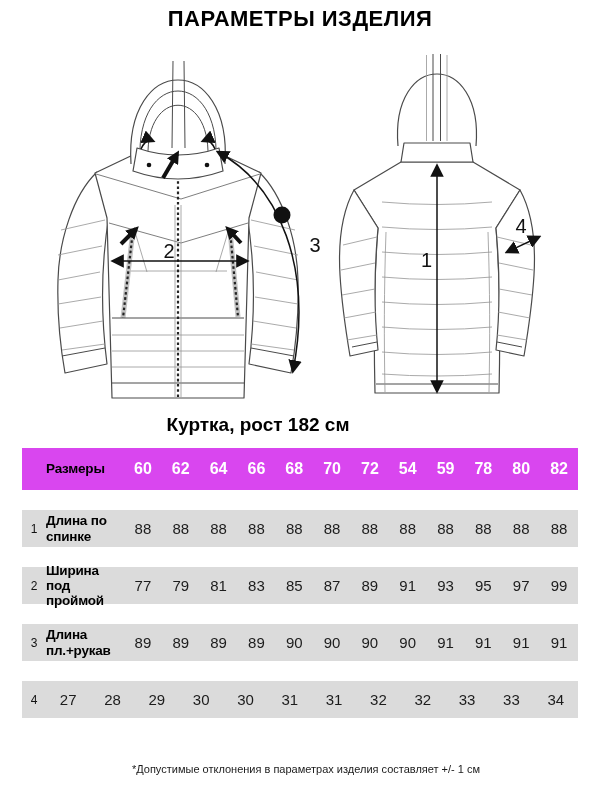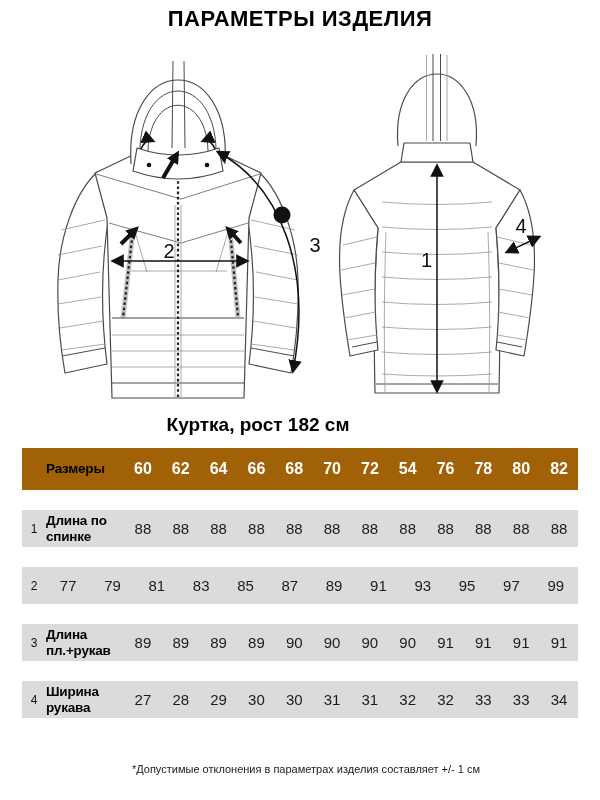--- a/index.html
+++ b/index.html
@@ -13,21 +13,21 @@
   }
   .subtitle{
     position:absolute;top:414px;left:0;width:516px;text-align:center;
     font-size:19px;font-weight:bold;
   }
   .svg-front{position:absolute;left:45px;top:40px}
   .svg-back{position:absolute;left:334px;top:40px}
 
   .size-table{position:absolute;left:22px;top:448px;width:556px}
   .thead{
-    display:flex;align-items:center;height:42px;background:#a16207;color:#ffffff;
+    display:flex;align-items:center;height:42px;background:#d946ef;color:#ffffff;
     font-weight:bold;font-size:16px;
   }
   .trow{
     display:flex;align-items:center;height:37px;background:#dbdbdb;
     margin-top:20px;font-size:15px;color:#1c1c1c;
   }
   .cnum{width:24px;flex:none;text-align:center;font-size:12px;color:#111}
   .clabel{
     width:78px;flex:none;font-weight:bold;font-size:13.5px;line-height:1.12;
     letter-spacing:-.2px;color:#000;
@@ -201,21 +201,21 @@
     <div class="cnum"></div>
     <div class="clabel">Размеры</div>
     <div class="cval">60</div>
     <div class="cval">62</div>
     <div class="cval">64</div>
     <div class="cval">66</div>
     <div class="cval">68</div>
     <div class="cval">70</div>
     <div class="cval">72</div>
     <div class="cval">54</div>
-    <div class="cval">76</div>
+    <div class="cval">59</div>
     <div class="cval">78</div>
     <div class="cval">80</div>
     <div class="cval">82</div>
   </div>
 
   <div class="trow">
     <div class="cnum">1</div>
     <div class="clabel">Длина по спинке</div>
     <div class="cval">88</div>
     <div class="cval">88</div>
@@ -226,20 +226,21 @@
     <div class="cval">88</div>
     <div class="cval">88</div>
     <div class="cval">88</div>
     <div class="cval">88</div>
     <div class="cval">88</div>
     <div class="cval">88</div>
   </div>
 
   <div class="trow">
     <div class="cnum">2</div>
+    <div class="clabel">Ширина под проймой</div>
     <div class="cval">77</div>
     <div class="cval">79</div>
     <div class="cval">81</div>
     <div class="cval">83</div>
     <div class="cval">85</div>
     <div class="cval">87</div>
     <div class="cval">89</div>
     <div class="cval">91</div>
     <div class="cval">93</div>
     <div class="cval">95</div>
@@ -259,21 +260,20 @@
     <div class="cval">90</div>
     <div class="cval">90</div>
     <div class="cval">91</div>
     <div class="cval">91</div>
     <div class="cval">91</div>
     <div class="cval">91</div>
   </div>
 
   <div class="trow">
     <div class="cnum">4</div>
-    <div class="clabel">Ширина рукава</div>
     <div class="cval">27</div>
     <div class="cval">28</div>
     <div class="cval">29</div>
     <div class="cval">30</div>
     <div class="cval">30</div>
     <div class="cval">31</div>
     <div class="cval">31</div>
     <div class="cval">32</div>
     <div class="cval">32</div>
     <div class="cval">33</div>

